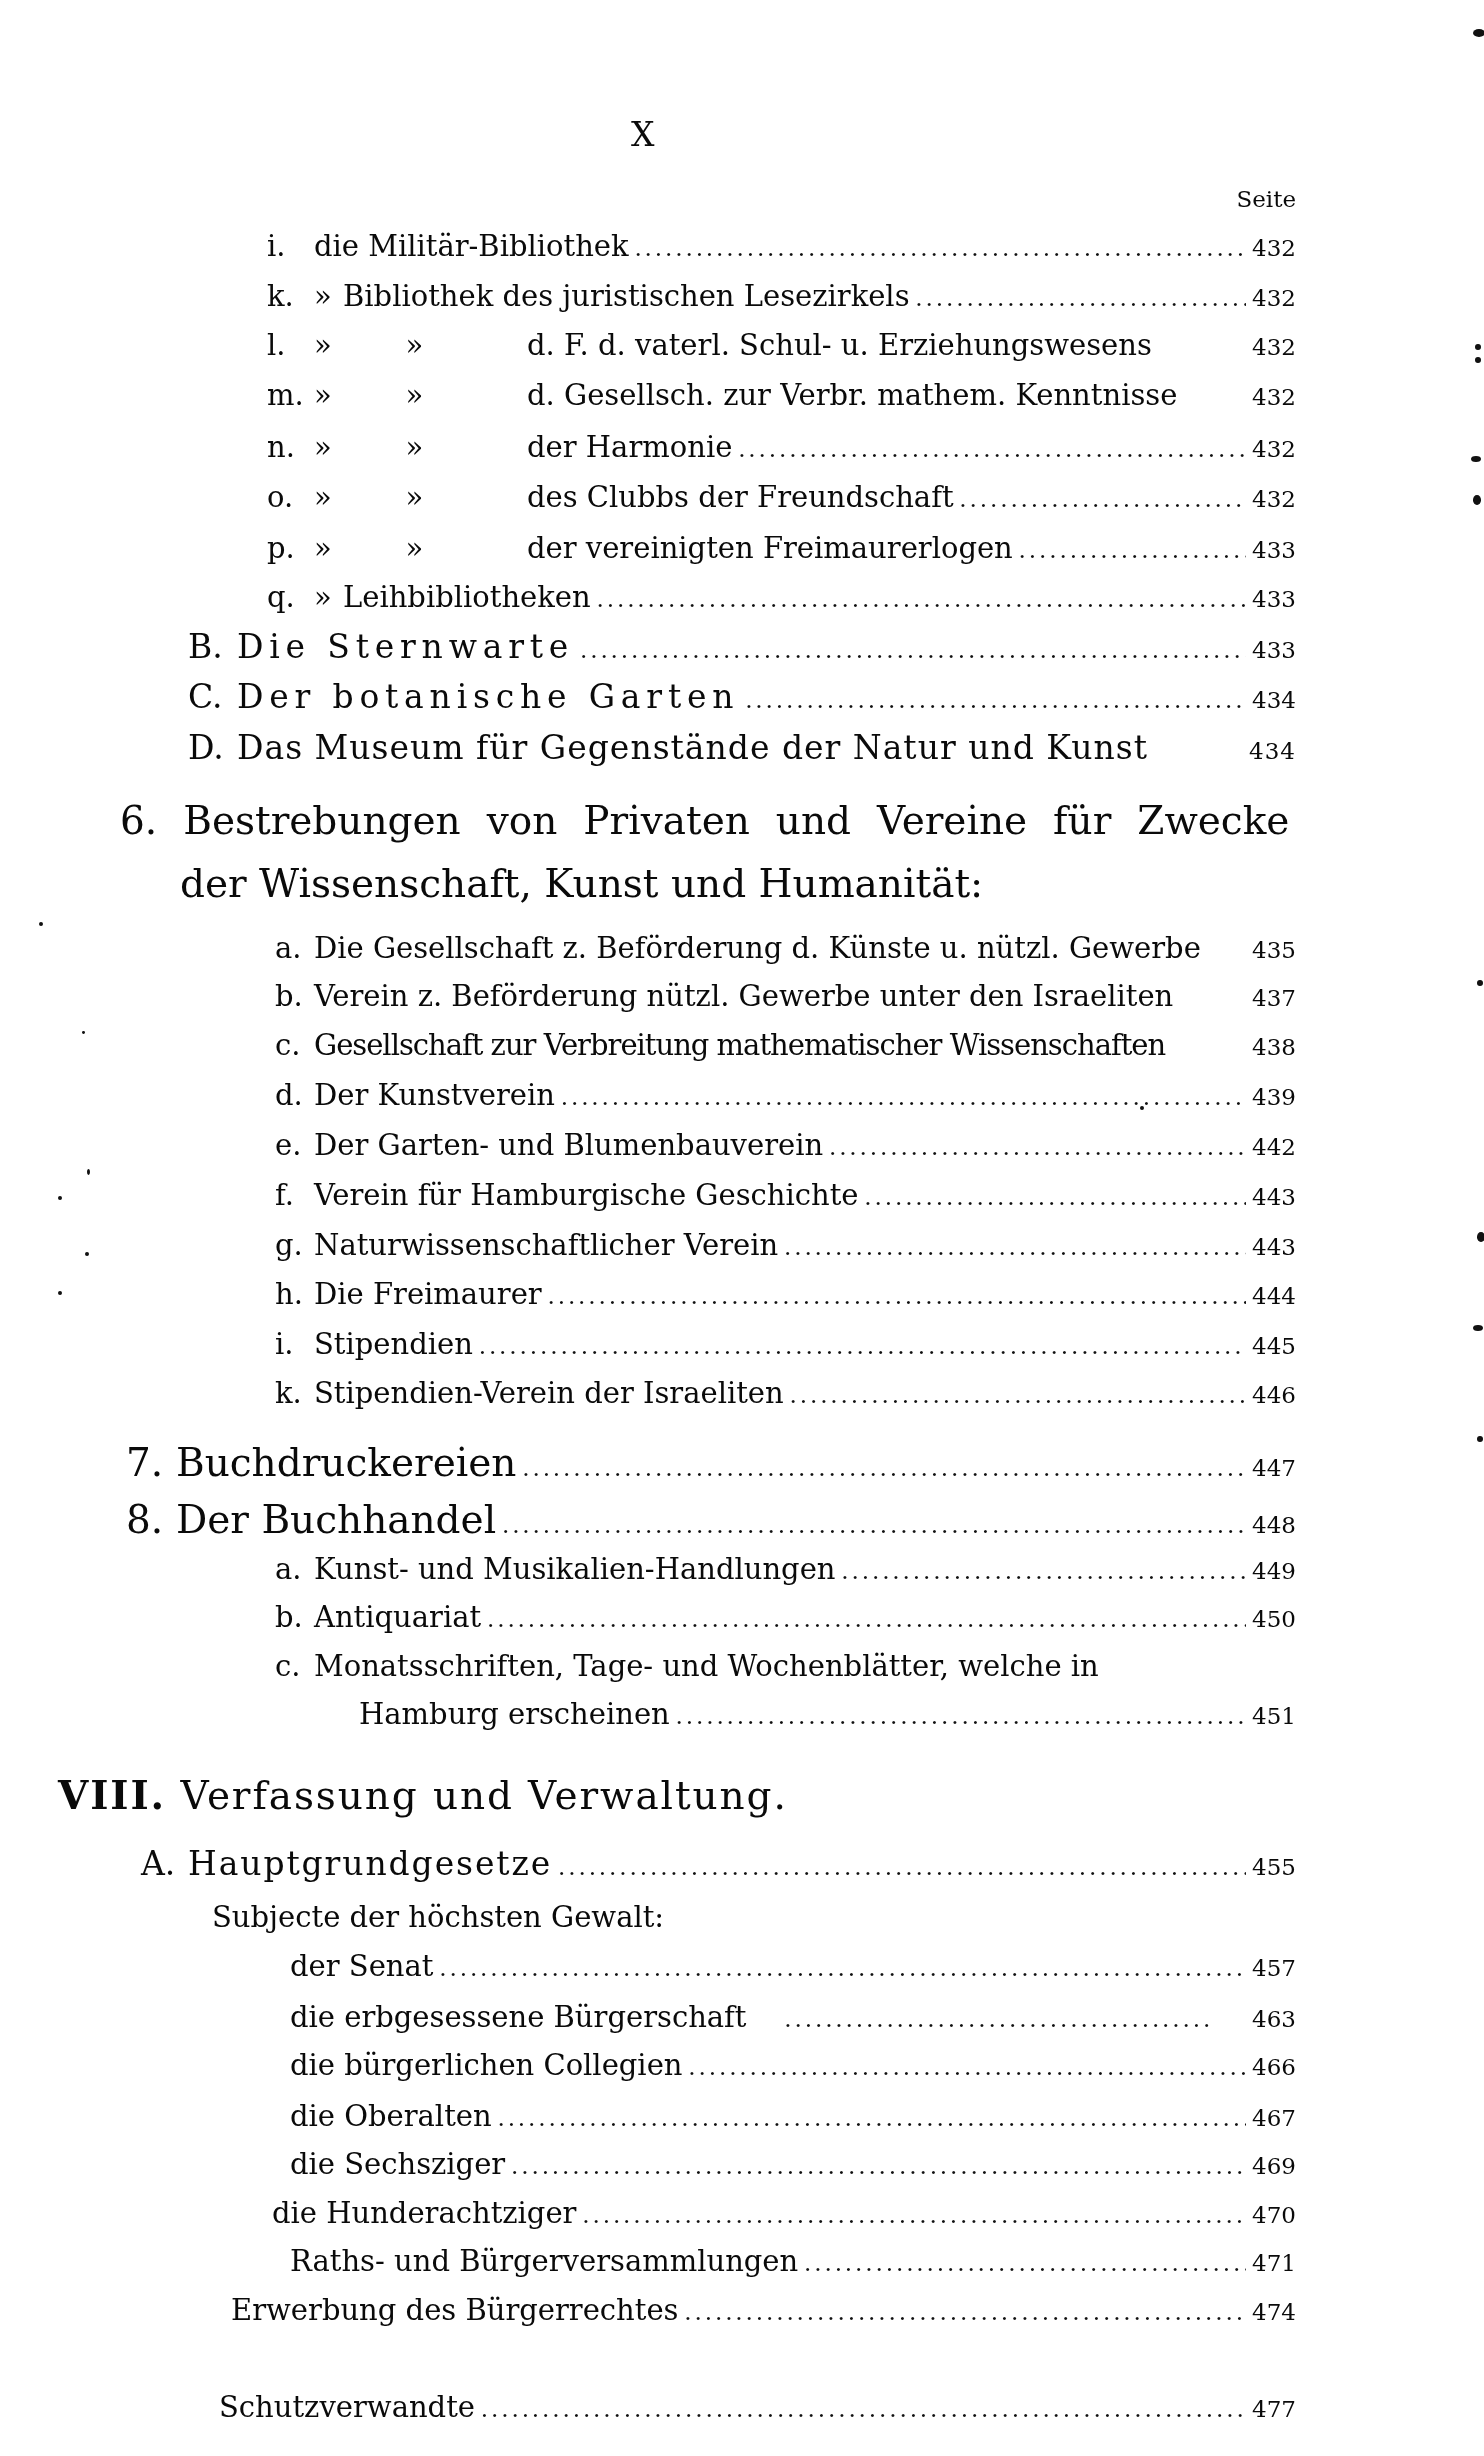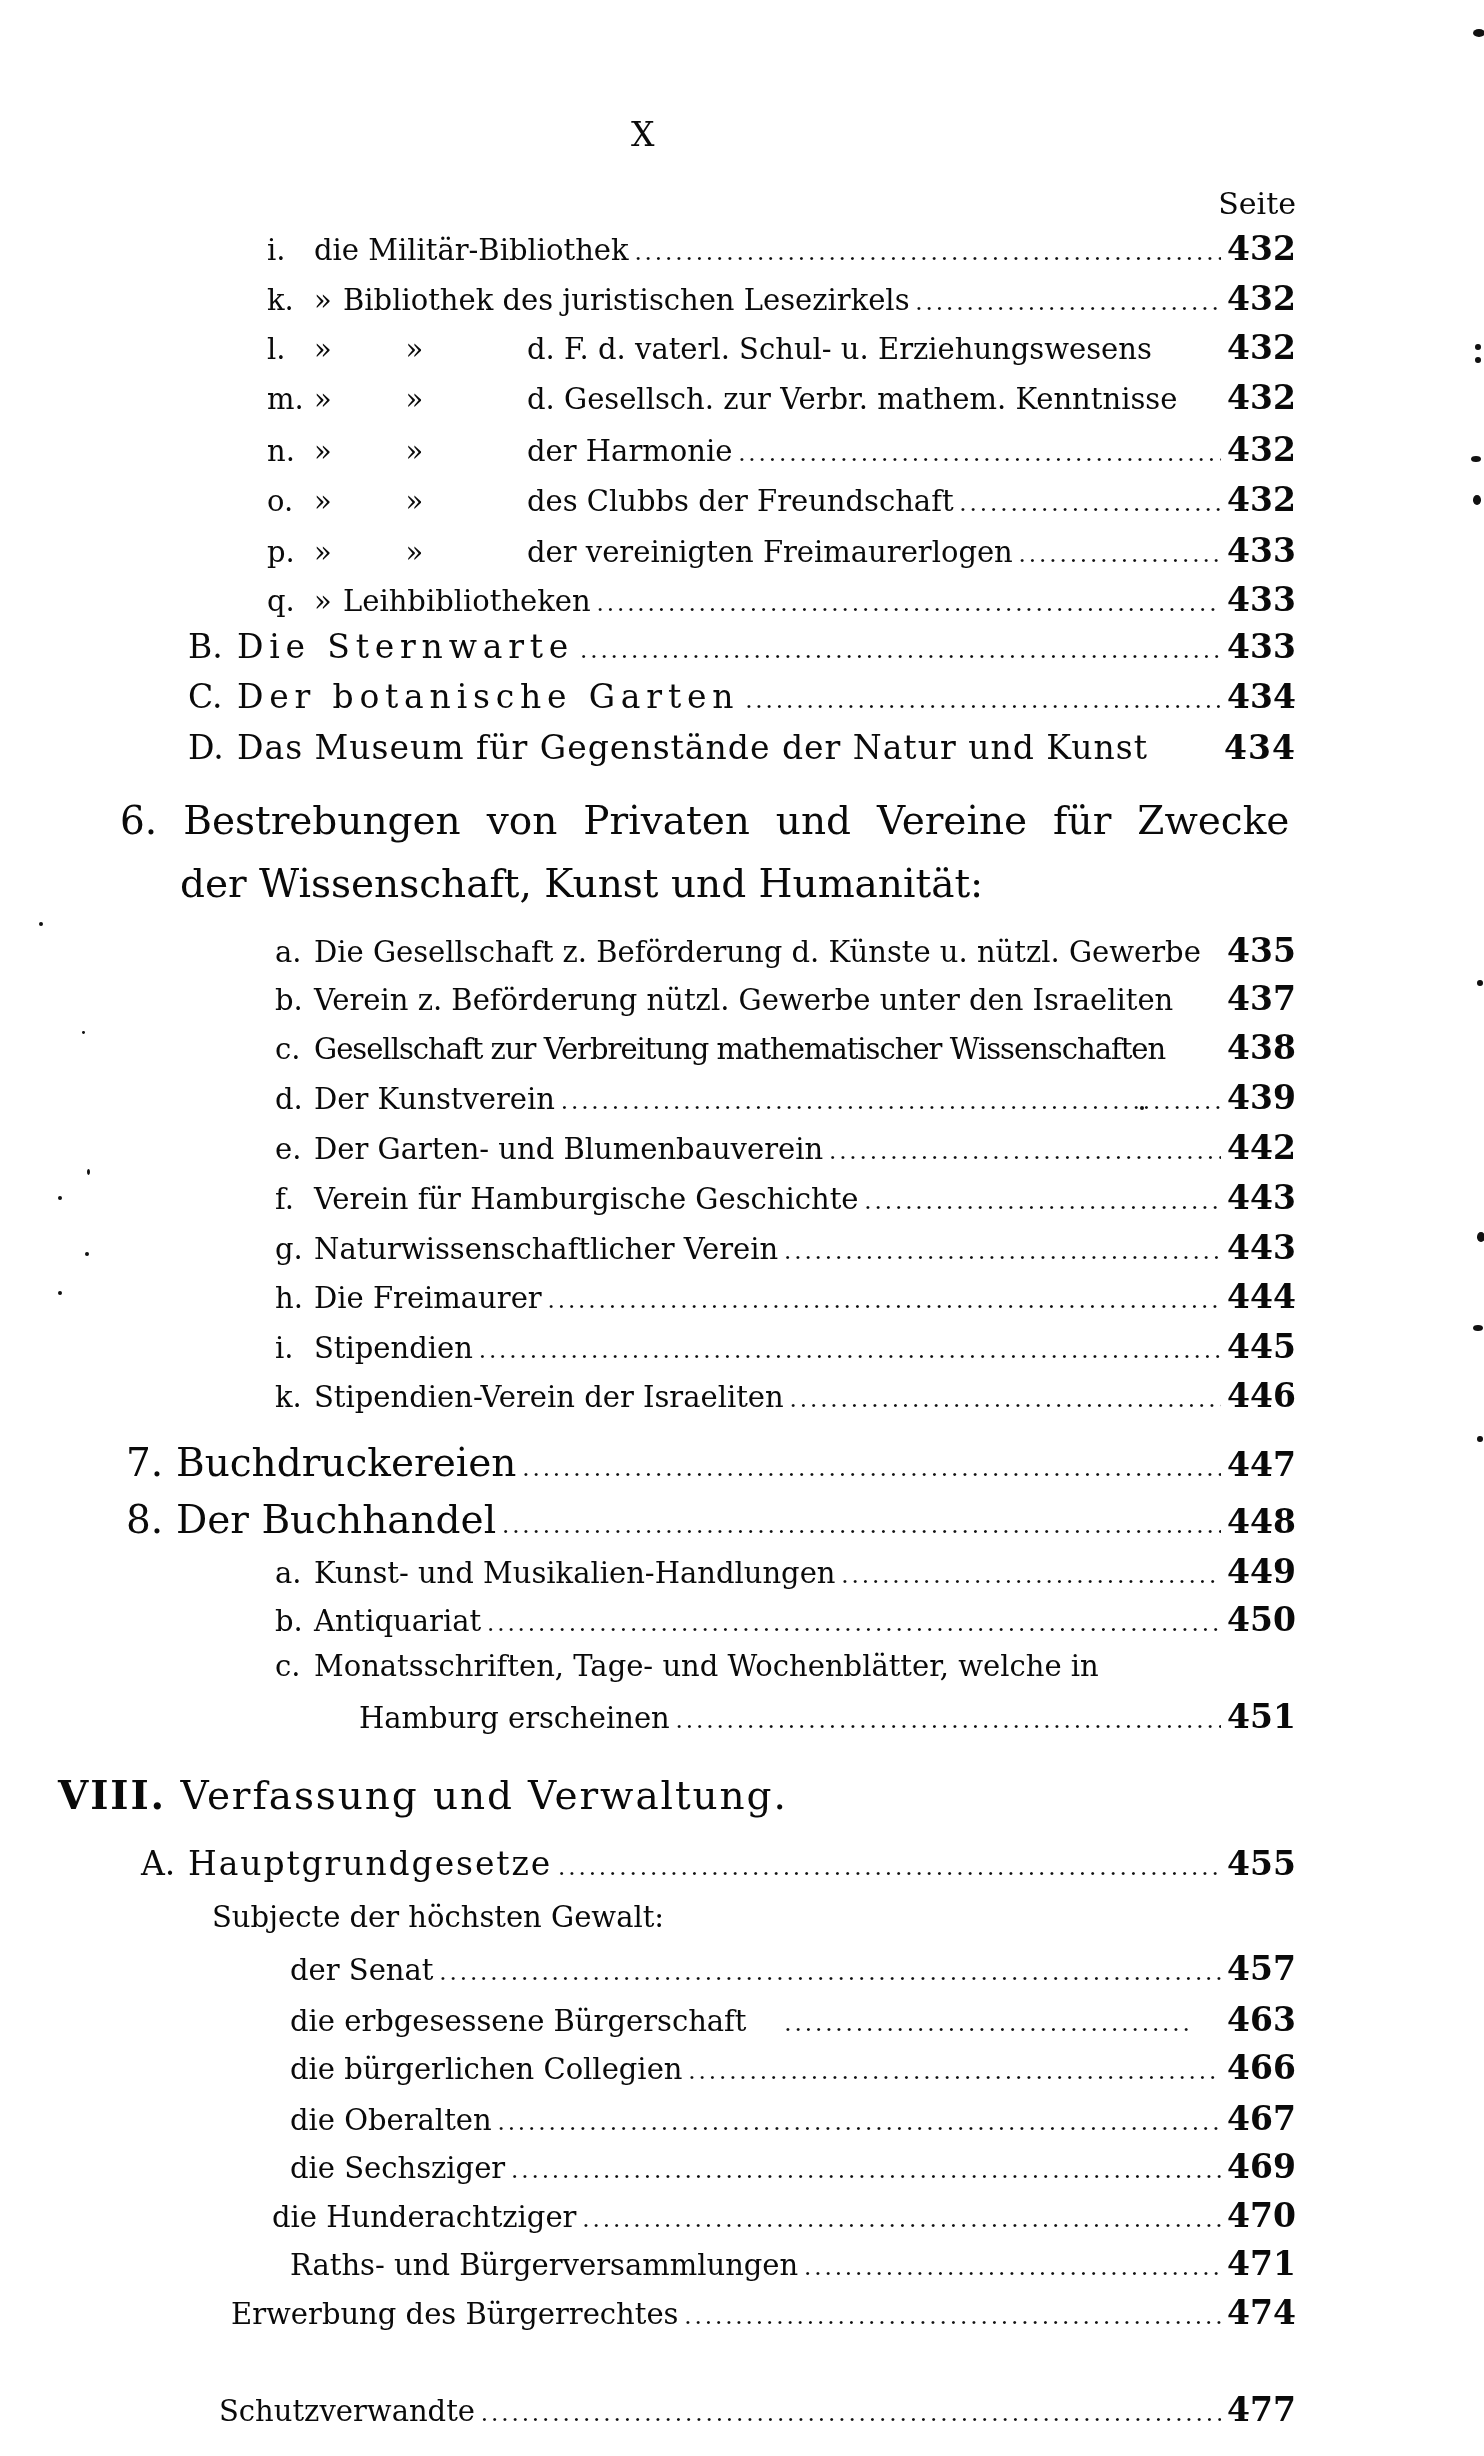--- a/index.html
+++ b/index.html
@@ -1,24 +1,24 @@
 <!DOCTYPE html>
 <html><head>
 <meta charset="utf-8">
 <style>
   html, body { margin:0; padding:0; background:#ffffff; }
   body { width:1485px; height:2457px; position:relative; overflow:hidden;
          font-family:"DejaVu Serif", serif; color:#0a0a0a; }
   .page-num { position:absolute; left:631px; top:115px; font-size:33px; font-family:"DejaVu Serif", serif; }
-  .seite { position:absolute; right:189px; top:186px; font-size:30px; }
+  .seite { position:absolute; right:189px; top:186px; font-size:23px; }
   .row { position:absolute; display:flex; align-items:baseline; white-space:nowrap; right:189px; }
   .row .lbl { flex:0 0 auto; }
   .row .dots { flex:1 1 auto; overflow:hidden; margin:0 5.8px; letter-spacing:2.9px; font-size:23px; color:#111; }
   .row .dots::before { content:"....................................................................................................................................................................................................................."; }
-  .row .pg { flex:0 0 auto; font-weight:bold; font-size:33px; font-family:"DejaVu Serif", serif; }
+  .row .pg { flex:0 0 auto; font-weight:normal; font-size:23px; font-family:"DejaVu Serif", serif; }
   .sz-s { font-size:29px; }
   .sz-m { font-size:33px; }
   .sz-l { font-size:39px; }
   .heading { position:absolute; white-space:nowrap; }
   .wide { letter-spacing:5.8px; }
   .marg { position:absolute; width:5.8px; height:5.8px; background:#111; border-radius:50%; }
 </style>
 </head>
 <body>
 

